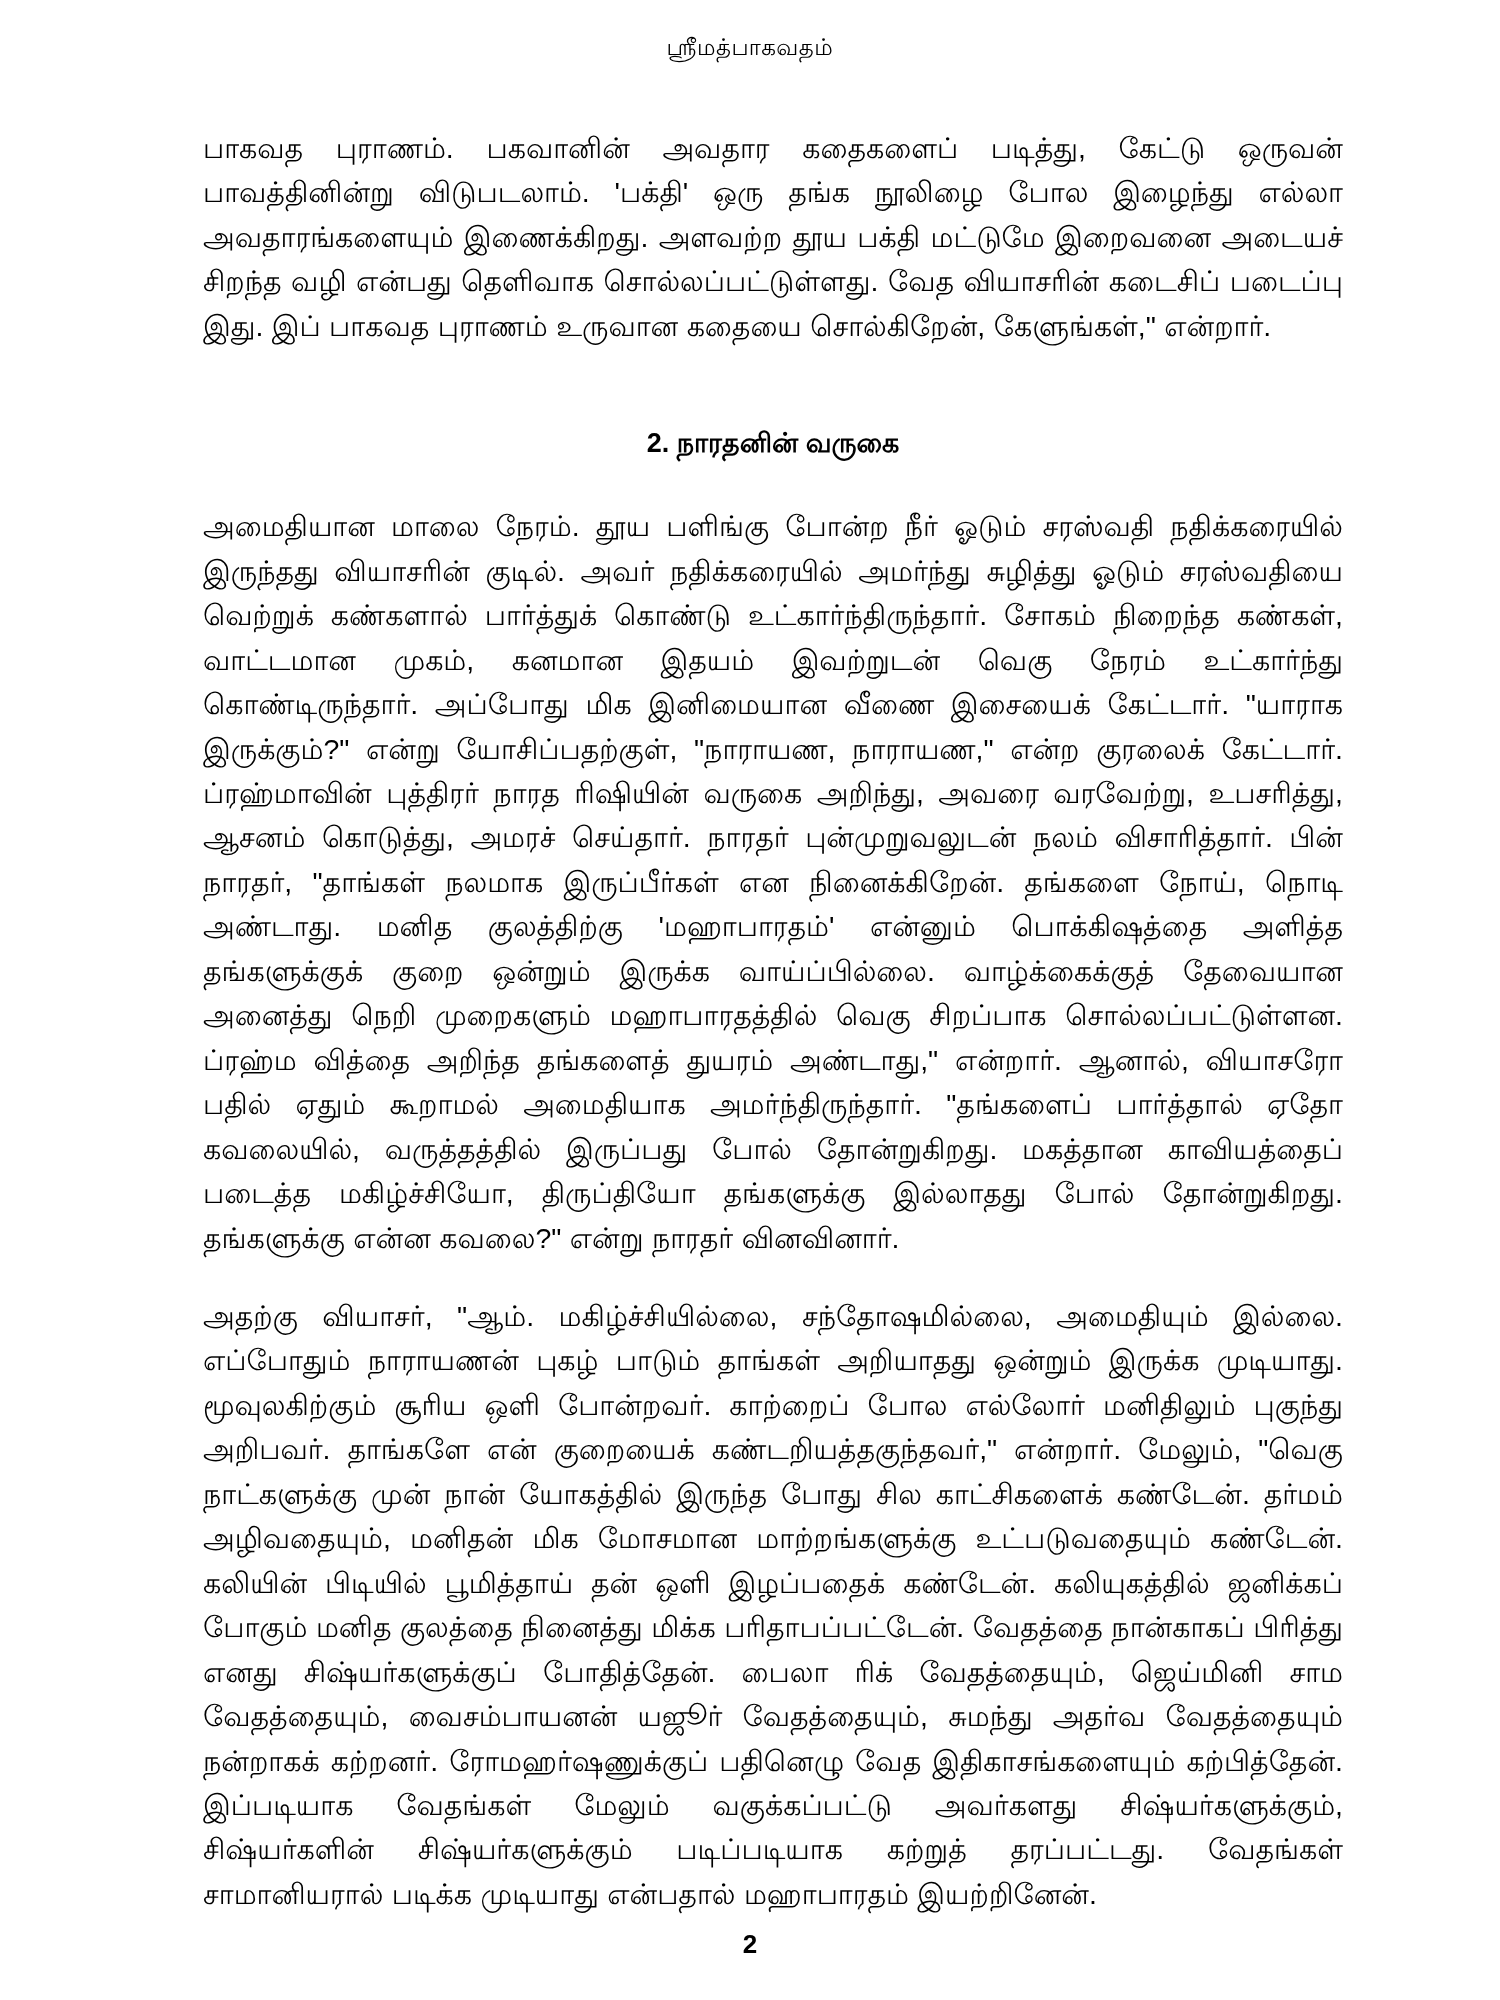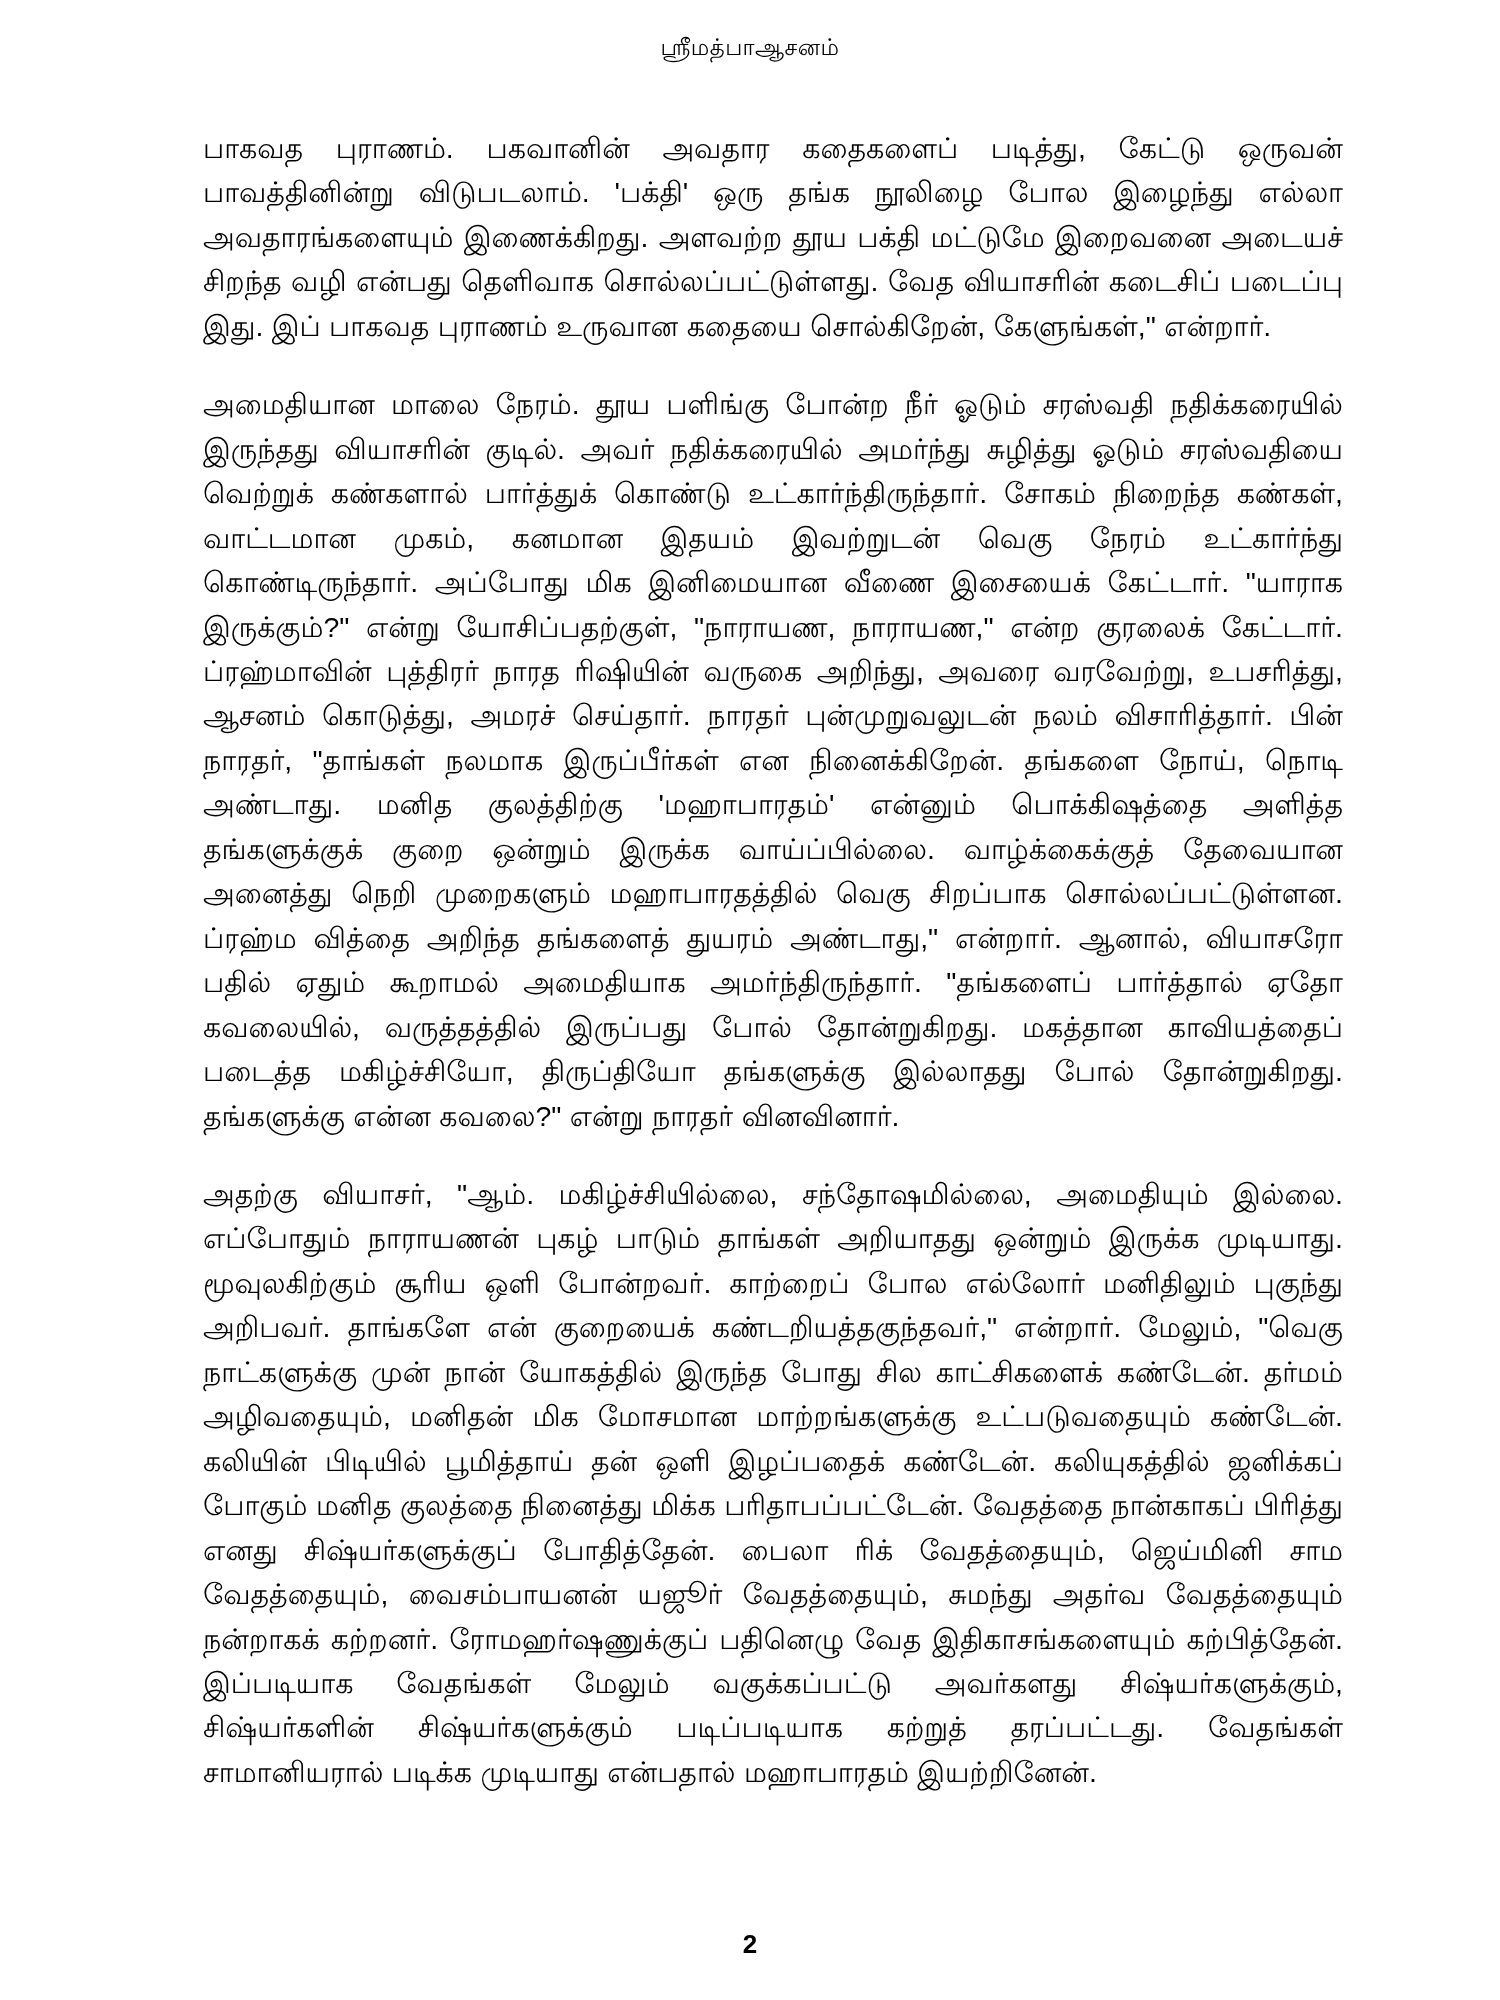--- a/index.html
+++ b/index.html
@@ -62,26 +62,27 @@
     text-align: center;
     font-size: 26px;
     font-weight: bold;
   }
 </style>
 </head>
 <body>
 
 <div class="page">
 
-  <div class="header">ஸ்ரீமத்பாஆசனம்</div>
+  <div class="header">ஸ்ரீமத்பாகவதம்</div>
 
   <div class="content">
 
     <p class="para first">பாகவத புராணம்.  பகவானின் அவதார கதைகளைப் படித்து, கேட்டு ஒருவன் பாவத்தினின்று விடுபடலாம். 'பக்தி' ஒரு தங்க நூலிழை போல இழைந்து எல்லா அவதாரங்களையும் இணைக்கிறது. அளவற்ற தூய பக்தி மட்டுமே இறைவனை அடையச் சிறந்த வழி என்பது தெளிவாக சொல்லப்பட்டுள்ளது. வேத வியாசரின் கடைசிப் படைப்பு இது. இப் பாகவத புராணம் உருவான கதையை சொல்கிறேன், கேளுங்கள்," என்றார்.</p>
 
+    <div class="chapter-title">2. நாரதனின் வருகை</div>
 
     <p class="para">அமைதியான மாலை நேரம். தூய பளிங்கு போன்ற நீர் ஓடும் சரஸ்வதி நதிக்கரையில் இருந்தது வியாசரின் குடில். அவர் நதிக்கரையில் அமர்ந்து சுழித்து ஓடும் சரஸ்வதியை வெற்றுக் கண்களால் பார்த்துக் கொண்டு உட்கார்ந்திருந்தார். சோகம் நிறைந்த கண்கள், வாட்டமான முகம், கனமான இதயம் இவற்றுடன் வெகு நேரம் உட்கார்ந்து கொண்டிருந்தார். அப்போது மிக இனிமையான வீணை இசையைக் கேட்டார். "யாராக இருக்கும்?" என்று யோசிப்பதற்குள், "நாராயண, நாராயண," என்ற குரலைக் கேட்டார். ப்ரஹ்மாவின் புத்திரர் நாரத ரிஷியின் வருகை அறிந்து, அவரை வரவேற்று, உபசரித்து, ஆசனம் கொடுத்து, அமரச் செய்தார். நாரதர் புன்முறுவலுடன் நலம் விசாரித்தார். பின் நாரதர், "தாங்கள் நலமாக இருப்பீர்கள் என நினைக்கிறேன். தங்களை நோய், நொடி அண்டாது. மனித குலத்திற்கு 'மஹாபாரதம்' என்னும் பொக்கிஷத்தை அளித்த தங்களுக்குக் குறை ஒன்றும் இருக்க வாய்ப்பில்லை. வாழ்க்கைக்குத் தேவையான அனைத்து நெறி முறைகளும் மஹாபாரதத்தில் வெகு சிறப்பாக சொல்லப்பட்டுள்ளன. ப்ரஹ்ம வித்தை அறிந்த தங்களைத் துயரம் அண்டாது," என்றார். ஆனால், வியாசரோ பதில் ஏதும் கூறாமல் அமைதியாக அமர்ந்திருந்தார்.  "தங்களைப் பார்த்தால் ஏதோ கவலையில், வருத்தத்தில் இருப்பது போல் தோன்றுகிறது. மகத்தான காவியத்தைப் படைத்த மகிழ்ச்சியோ, திருப்தியோ தங்களுக்கு இல்லாதது போல் தோன்றுகிறது. தங்களுக்கு என்ன கவலை?" என்று நாரதர் வினவினார்.</p>
 
     <p class="para">அதற்கு வியாசர், "ஆம். மகிழ்ச்சியில்லை, சந்தோஷமில்லை, அமைதியும் இல்லை. எப்போதும் நாராயணன் புகழ் பாடும் தாங்கள் அறியாதது ஒன்றும் இருக்க முடியாது. மூவுலகிற்கும் சூரிய ஒளி போன்றவர். காற்றைப் போல எல்லோர் மனிதிலும் புகுந்து அறிபவர். தாங்களே என் குறையைக் கண்டறியத்தகுந்தவர்," என்றார். மேலும், "வெகு நாட்களுக்கு முன் நான் யோகத்தில் இருந்த போது சில காட்சிகளைக் கண்டேன். தர்மம் அழிவதையும், மனிதன் மிக மோசமான மாற்றங்களுக்கு உட்படுவதையும் கண்டேன். கலியின் பிடியில் பூமித்தாய் தன் ஒளி இழப்பதைக் கண்டேன். கலியுகத்தில் ஜனிக்கப் போகும் மனித குலத்தை நினைத்து மிக்க பரிதாபப்பட்டேன்.  வேதத்தை நான்காகப் பிரித்து எனது சிஷ்யர்களுக்குப் போதித்தேன். பைலா ரிக் வேதத்தையும், ஜெய்மினி சாம வேதத்தையும், வைசம்பாயனன் யஜூர் வேதத்தையும், சுமந்து அதர்வ வேதத்தையும் நன்றாகக் கற்றனர். ரோமஹர்ஷணுக்குப் பதினெழு வேத இதிகாசங்களையும் கற்பித்தேன். இப்படியாக வேதங்கள் மேலும் வகுக்கப்பட்டு அவர்களது சிஷ்யர்களுக்கும், சிஷ்யர்களின் சிஷ்யர்களுக்கும் படிப்படியாக கற்றுத் தரப்பட்டது. வேதங்கள் சாமானியரால் படிக்க முடியாது என்பதால் மஹாபாரதம் இயற்றினேன்.</p>
 
   </div>
 
   <div class="pagenum">2</div>
 
 </div>

